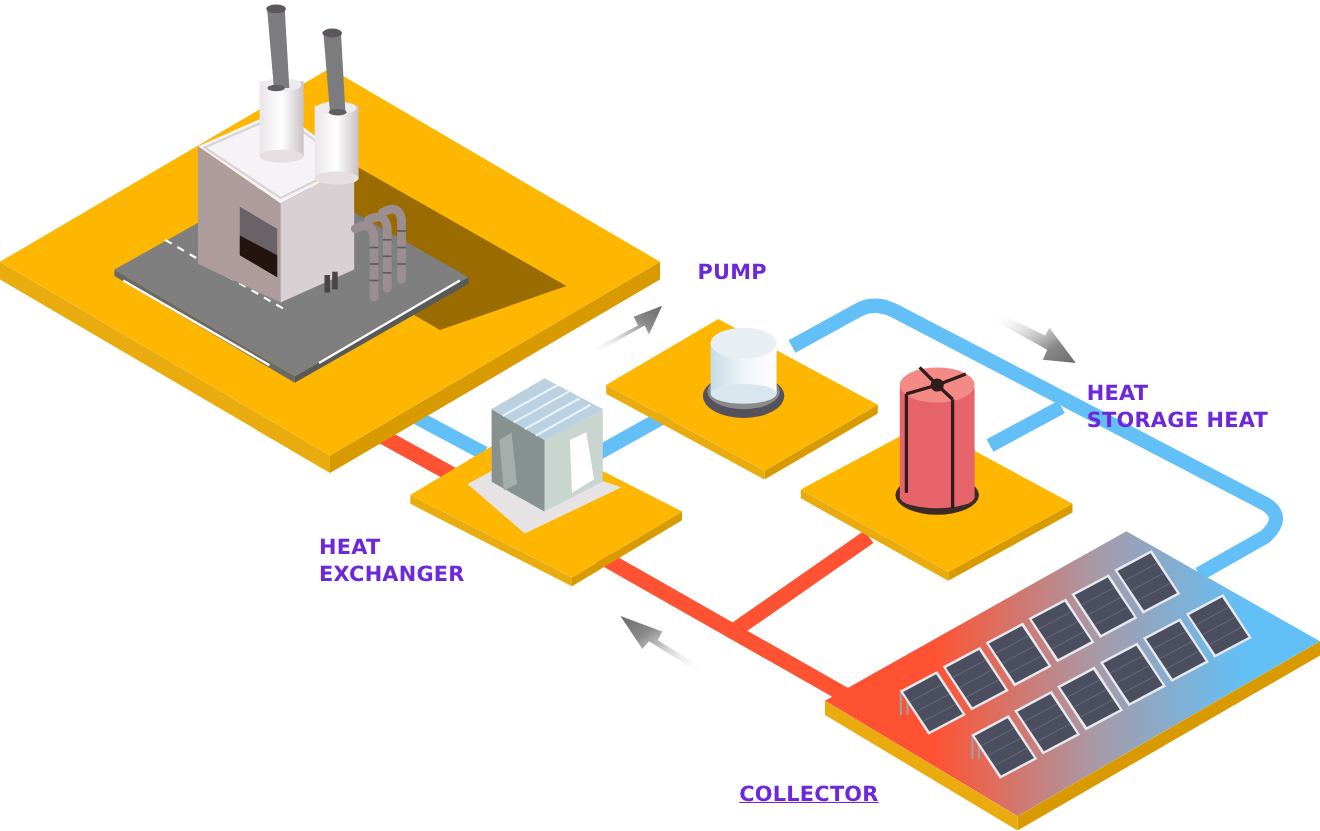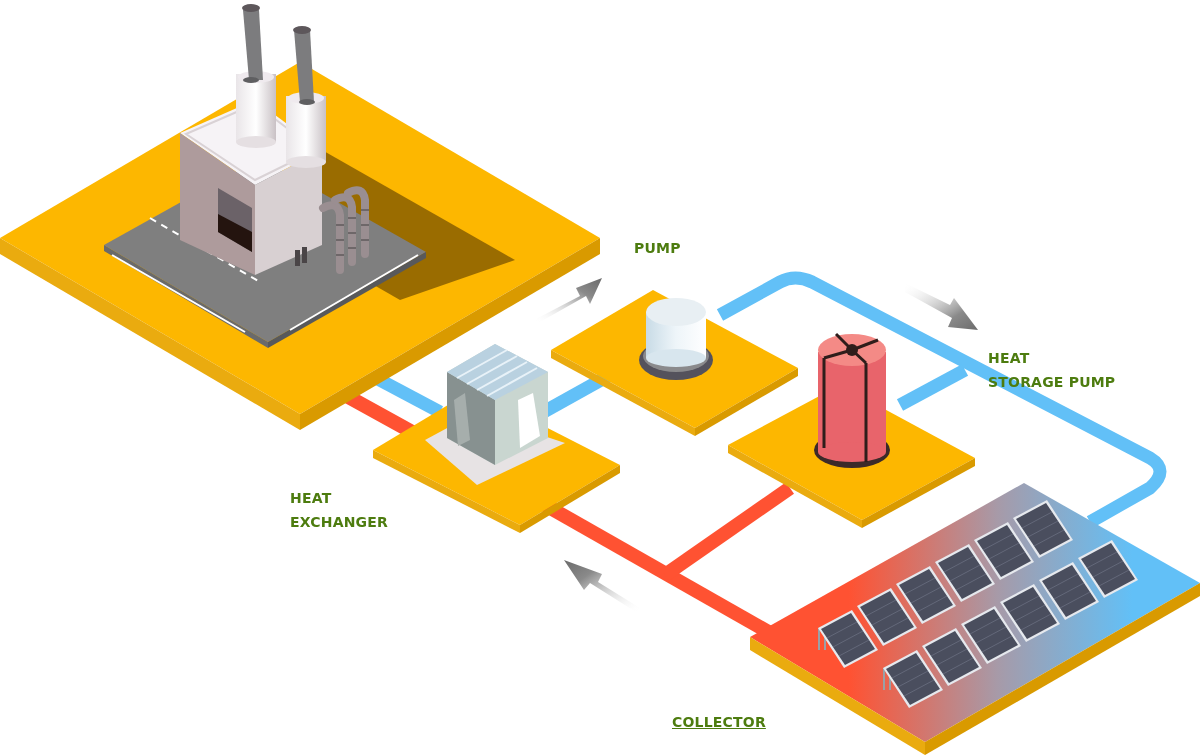--- a/index.html
+++ b/index.html
@@ -2,23 +2,23 @@
 <html><head>
   <meta charset="utf-8">
   <style>
     html, body { margin: 0; padding: 0; background: #ffffff; }
     body { width: 1200px; height: 755px; position: relative; overflow: hidden; font-family: "DejaVu Sans", sans-serif; }
     #scene { position: absolute; left: 0; top: 0; width: 1200px; height: 755px; }
     .label {
       position: absolute;
       font-family: "DejaVu Sans", sans-serif;
       font-weight: bold;
-      font-size: 14px;
+      font-size: 19px;
       line-height: 24px;
-      color: #4d7c0f;
+      color: #6d28d9;
       letter-spacing: 0.2px;
       white-space: nowrap;
     }
     .label span { display: block; }
     #label-pump { left: 634px; top: 236px; }
     #label-hsu { left: 988px; top: 346px; }
     #label-hx { left: 290px; top: 486px; }
     #label-collector { left: 672px; top: 710px; text-decoration: underline; }
   </style>
 </head>
@@ -295,21 +295,21 @@
   <g>
     <polygon points="640,608 598,582 602,574 564,560 584,590 590,583 636,612" fill="url(#arrowGradUL)"></polygon>
   </g>
 </svg>
 
 <div class="label" id="label-pump">
   <span>PUMP</span>
 </div>
 <div class="label" id="label-hsu">
   <span>HEAT</span>
-  <span>STORAGE PUMP</span>
+  <span>STORAGE HEAT</span>
 </div>
 <div class="label" id="label-hx">
   <span>HEAT</span>
   <span>EXCHANGER</span>
 </div>
 <div class="label" id="label-collector">
   <span>COLLECTOR</span>
 </div>
 
 </body></html>

